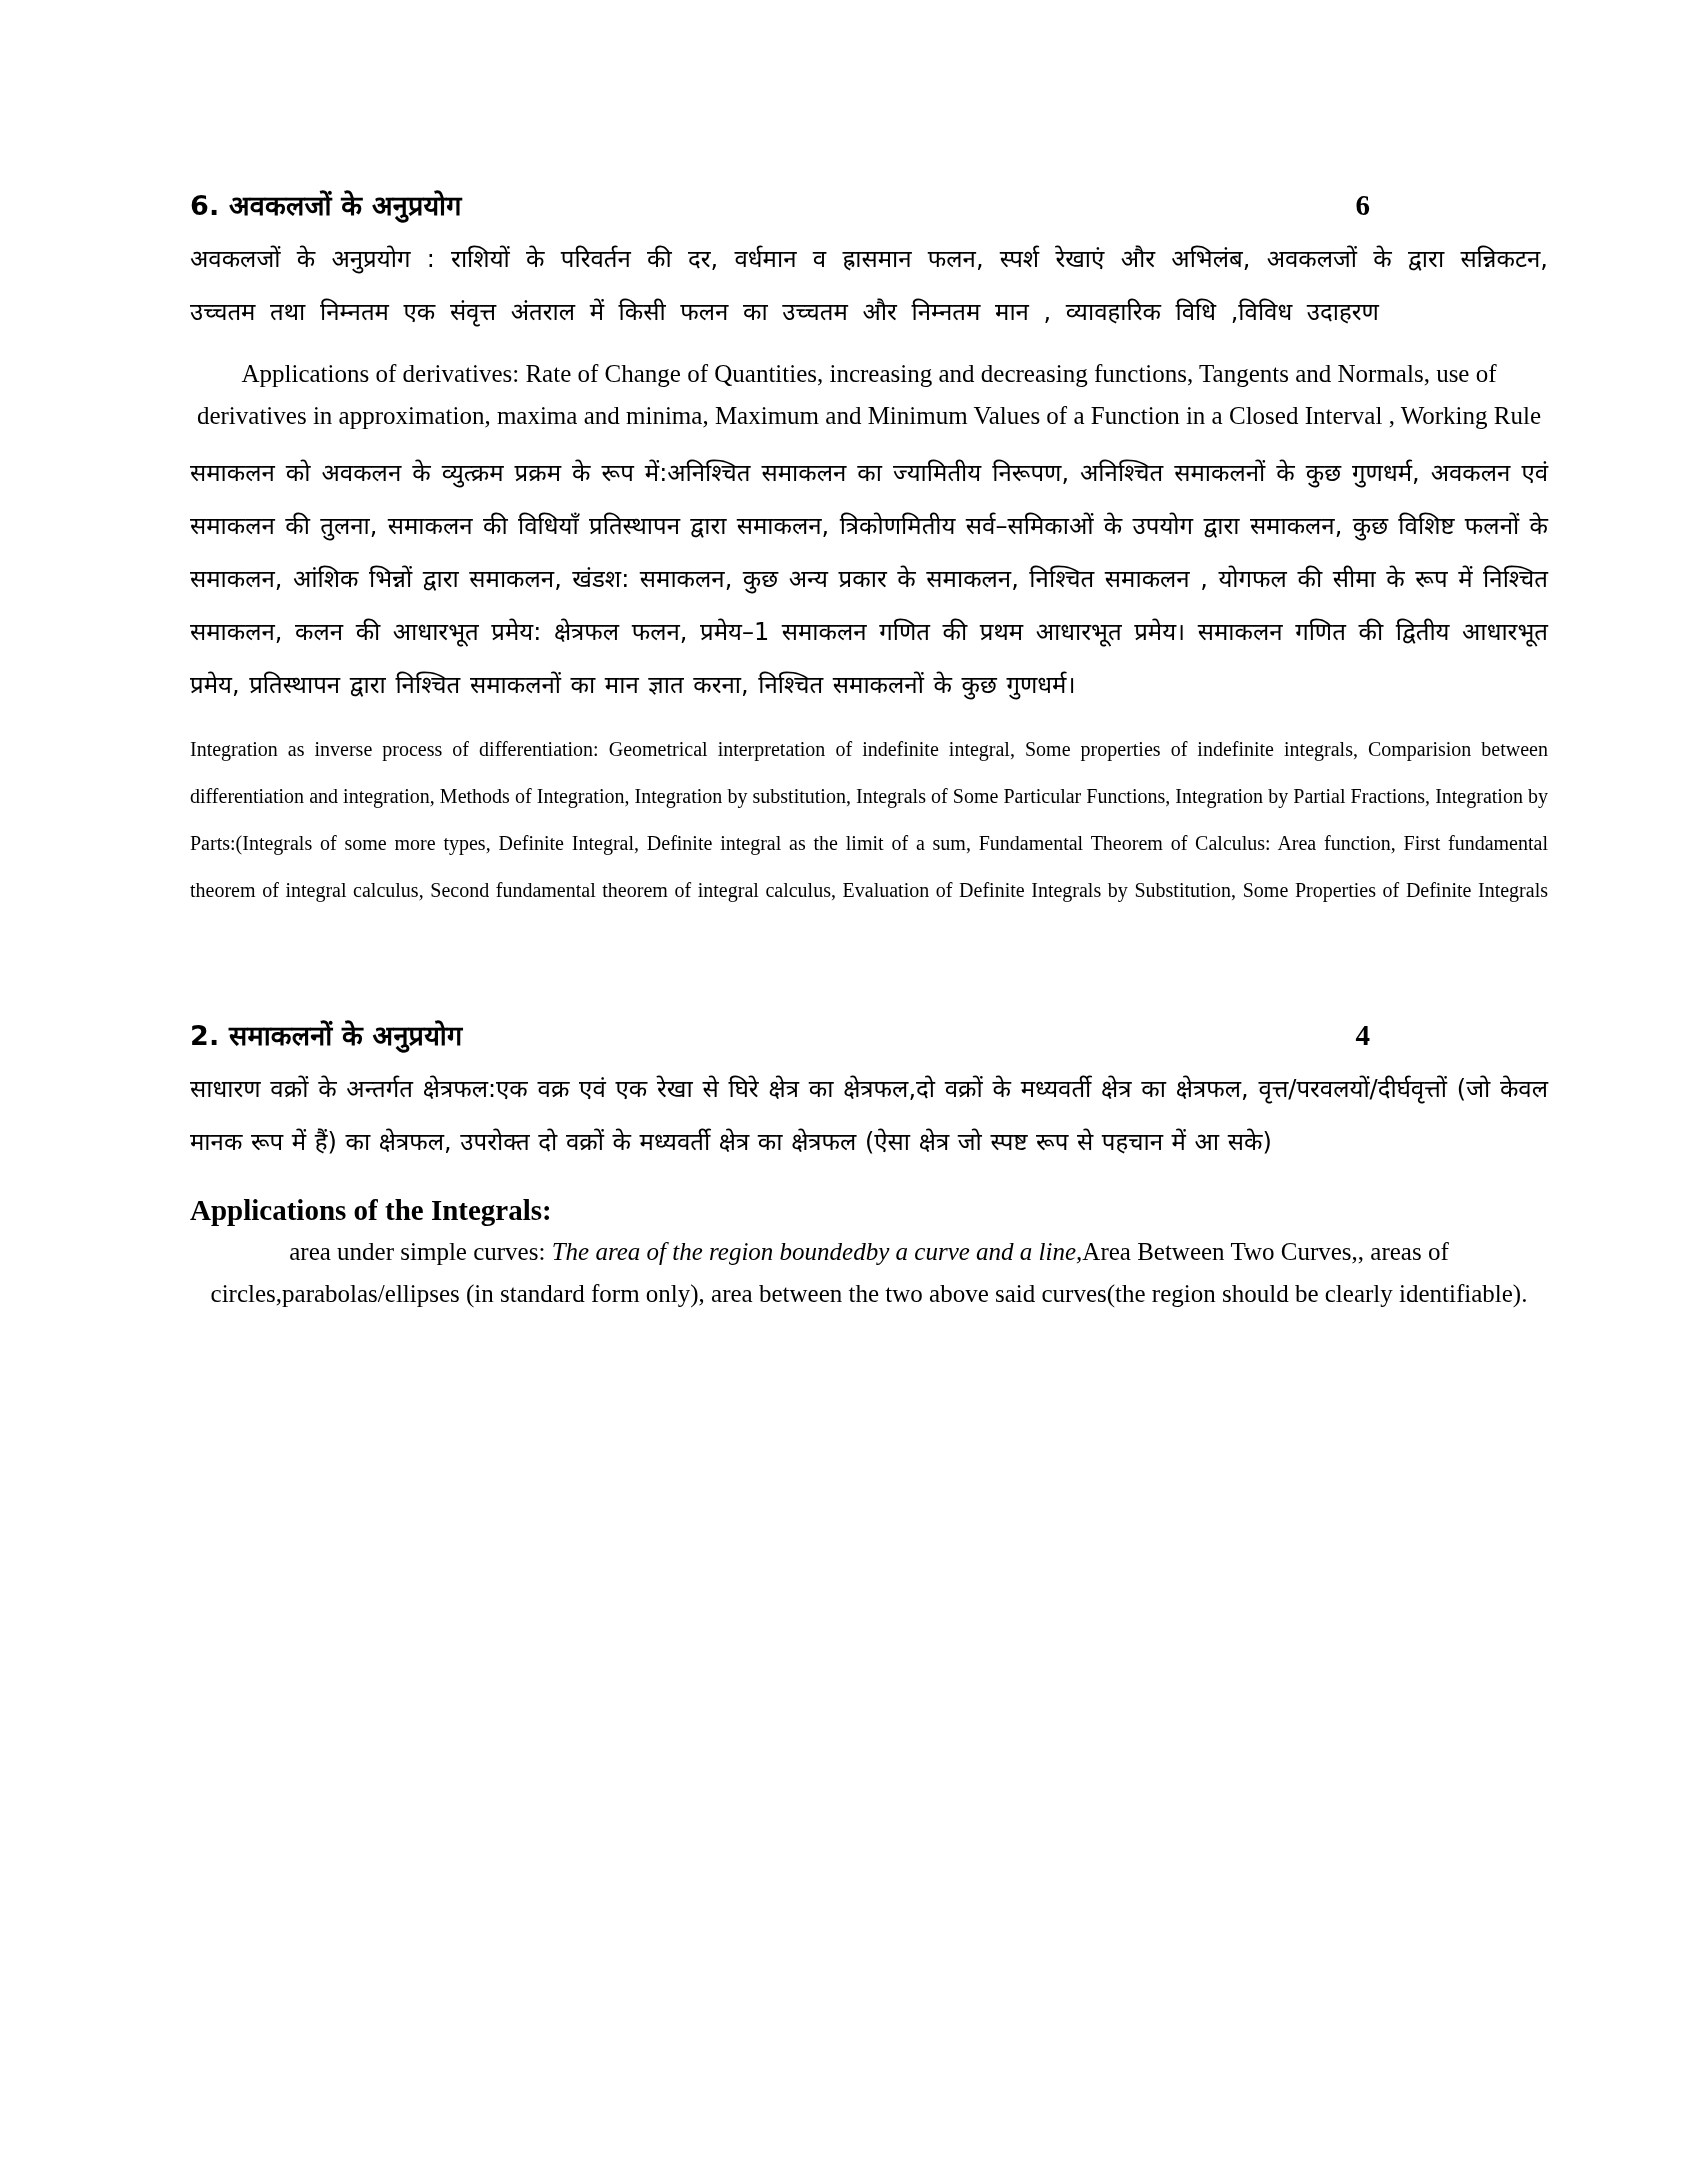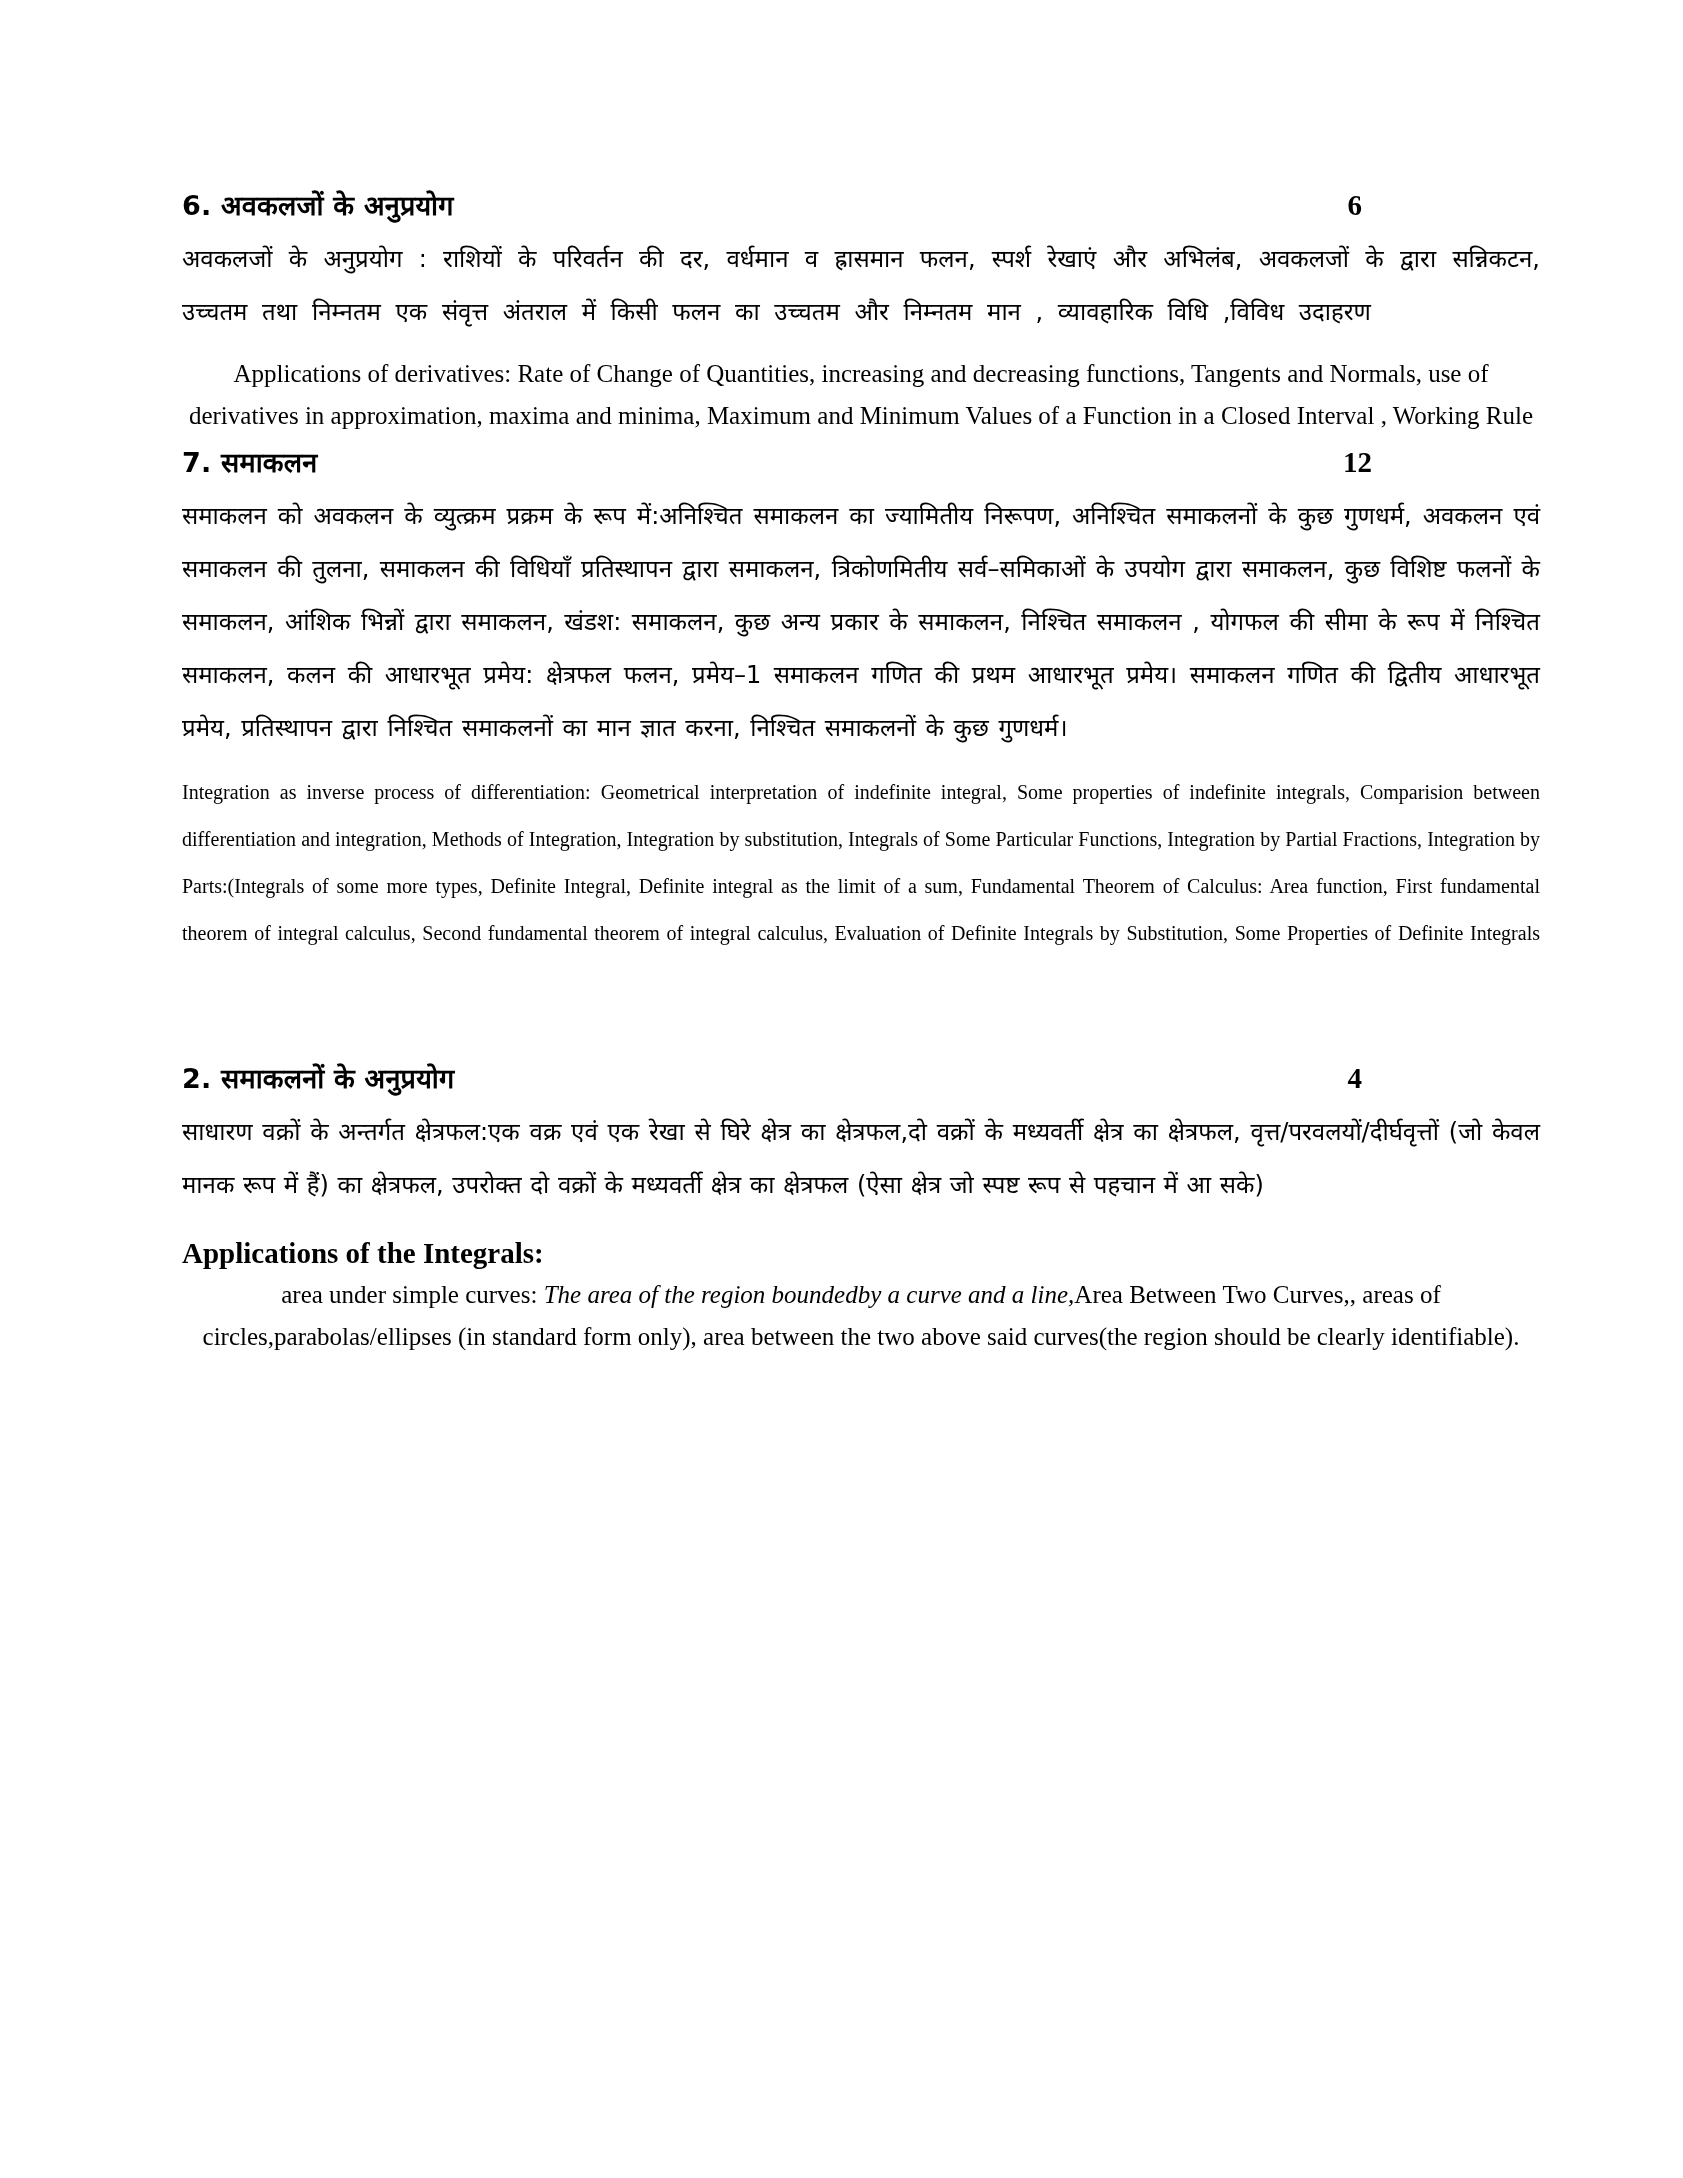--- a/index.html
+++ b/index.html
@@ -11,21 +11,21 @@
     position: relative;
     width: 1683px;
     height: 2178px;
     background: #ffffff;
     overflow: hidden;
     font-family: "Liberation Serif", "DejaVu Serif", serif;
     color: #000000;
   }
   .content {
     position: absolute;
-    left: 182px;
+    left: 190px;
     top: 186px;
     width: 1358px;
   }
 
   
   .sec-head {
     display: flex;
     align-items: baseline;
     justify-content: space-between;
     font-weight: bold;
@@ -102,24 +102,20 @@
       <span class="marks">6</span>
     </div>
 
     <p class="hindi-para loose">अवकलजों के अनुप्रयोग : राशियों के परिवर्तन की दर, वर्धमान व ह्रासमान फलन, स्पर्श रेखाएं और अभिलंब, अवकलजों के द्वारा सन्निकटन, उच्चतम तथा निम्नतम एक संवृत्त अंतराल में किसी फलन का उच्चतम और निम्नतम मान , व्यावहारिक विधि ,विविध उदाहरण</p>
 
     <div class="gap-sm"></div>
 
 
     <p class="eng-plain">Applications of derivatives: Rate of Change of Quantities, increasing and decreasing functions, Tangents and  Normals, use of derivatives in approximation, maxima and minima, Maximum and Minimum Values of a Function in a Closed Interval , Working Rule</p>
 
-    <div class="sec-head" style="margin-top:6px;">
-      <span class="title">7. समाकलन</span>
-      <span class="marks" style="padding-right:168px;">12</span>
-    </div>
 
     <p class="hindi-para">समाकलन को अवकलन के व्युत्क्रम प्रक्रम के रूप में:अनिश्चित समाकलन का ज्यामितीय निरूपण, अनिश्चित समाकलनों के कुछ गुणधर्म, अवकलन एवं समाकलन की तुलना, समाकलन की विधियाँ प्रतिस्थापन द्वारा समाकलन, त्रिकोणमितीय सर्व–समिकाओं के उपयोग द्वारा समाकलन, कुछ विशिष्ट फलनों के समाकलन, आंशिक भिन्नों द्वारा समाकलन, खंडश: समाकलन, कुछ अन्य प्रकार के समाकलन, निश्चित समाकलन , योगफल की सीमा के रूप में निश्चित समाकलन, कलन की आधारभूत प्रमेय: क्षेत्रफल फलन, प्रमेय–1 समाकलन गणित की प्रथम आधारभूत प्रमेय। समाकलन गणित की द्वितीय आधारभूत प्रमेय, प्रतिस्थापन द्वारा निश्चित समाकलनों का मान ज्ञात करना, निश्चित समाकलनों के कुछ गुणधर्म।</p>
 
     <div class="gap-sm"></div>
 
 
     <p class="eng-just">Integration as inverse process of differentiation: Geometrical interpretation of indefinite integral, Some properties of indefinite integrals, Comparision between differentiation and integration, Methods of Integration, Integration by substitution, Integrals of Some Particular Functions, Integration by Partial Fractions, Integration by Parts:(Integrals of some more types, Definite Integral, Definite integral as the limit of a sum, Fundamental Theorem of Calculus: Area function, First fundamental theorem of integral calculus, Second fundamental theorem of integral calculus, Evaluation of Definite Integrals by Substitution, Some Properties of Definite Integrals</p>
 
     <div class="gap-lg"></div>
 

